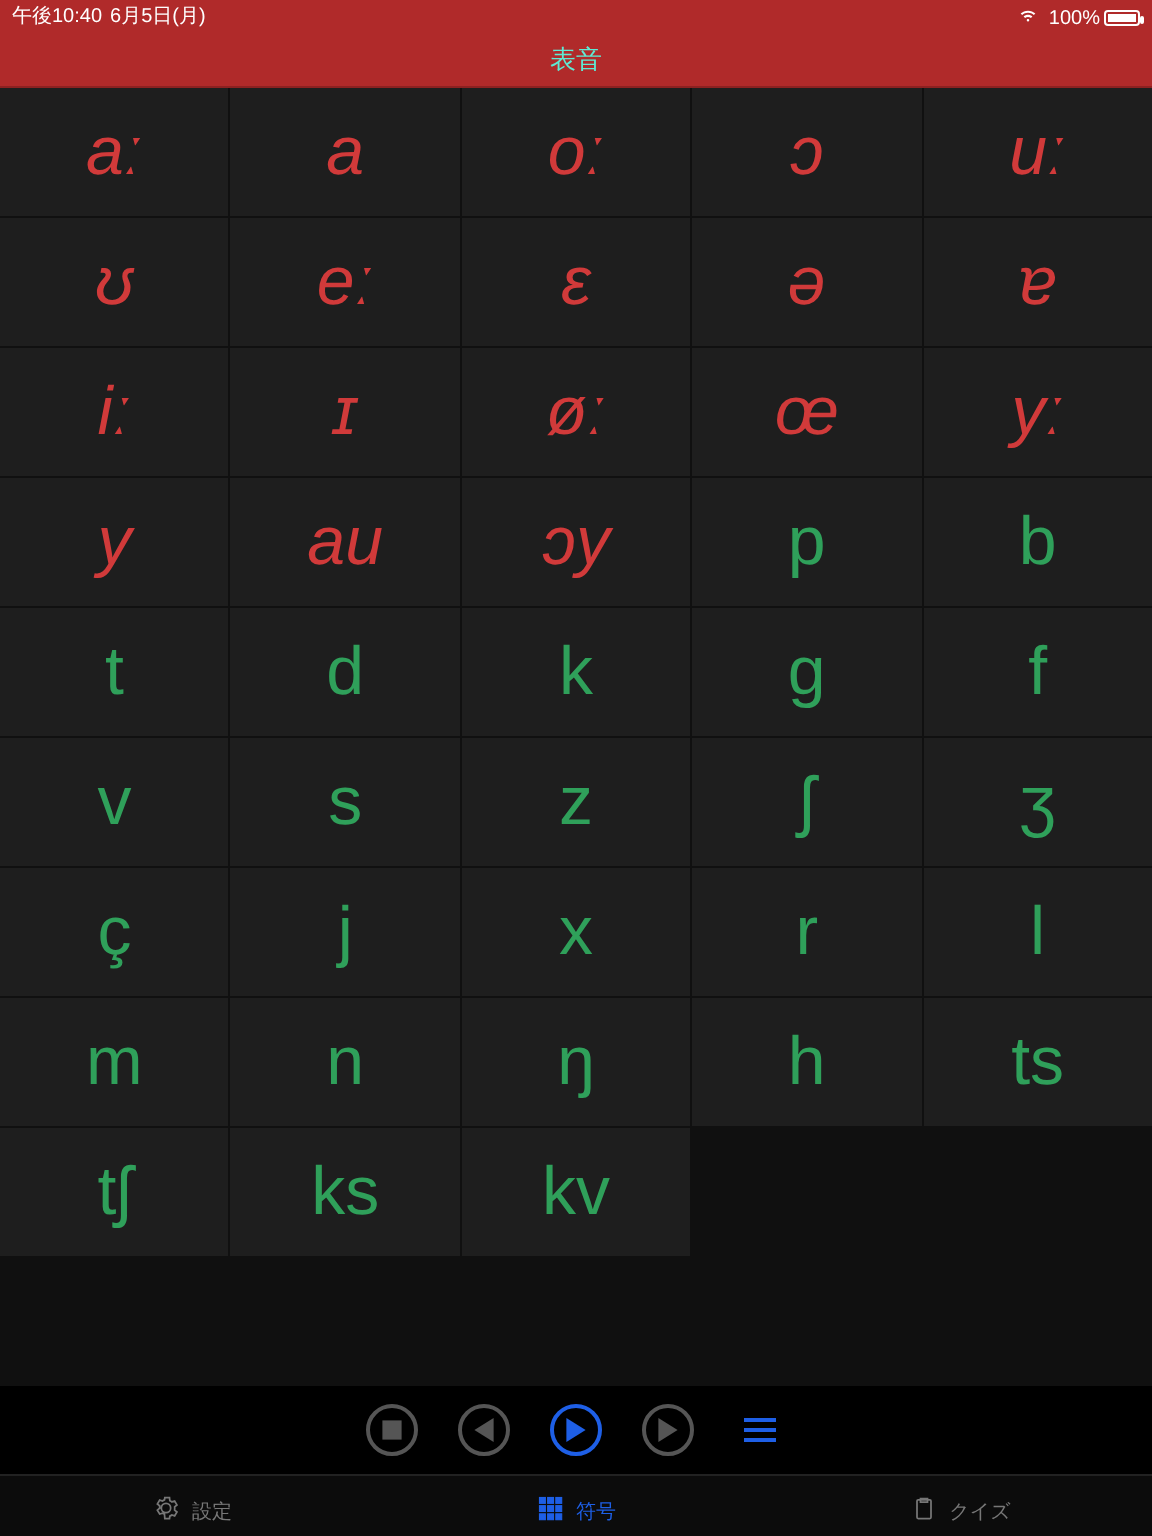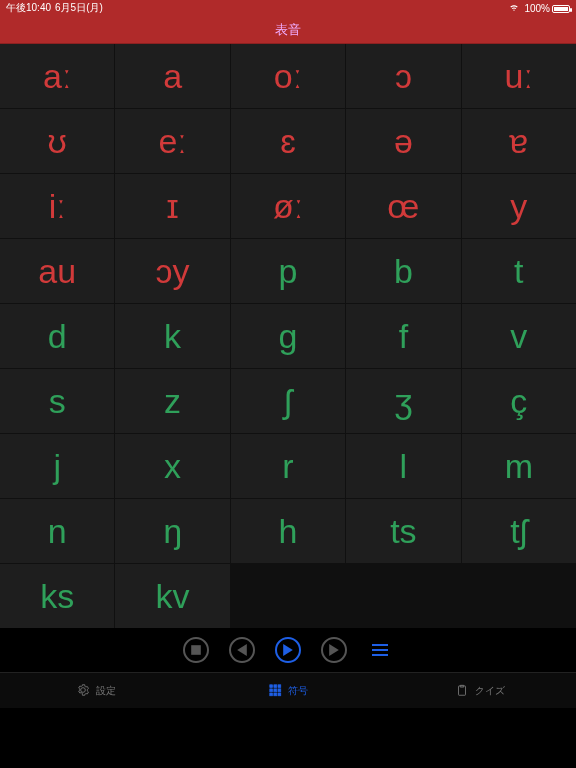--- a/index.html
+++ b/index.html
@@ -4,38 +4,38 @@
 <style>
   * { margin: 0; padding: 0; box-sizing: border-box; }
   html, body { width: 576px; height: 768px; background: #000; font-family: -apple-system, "Helvetica Neue", Arial, sans-serif; overflow: hidden; }
   .status-bar {
     height: 16px; background: #b02a2a; color: #fff; font-size: 10px;
     display: flex; justify-content: space-between; align-items: center;
     padding: 0 6px;
   }
   .status-left, .status-right { display: flex; align-items: flex-end; gap: 4px; }
   .header {
-    height: 28px; background: #b02a2a; color: #f0abfc; font-size: 13px;
+    height: 28px; background: #b02a2a; color: #5eead4; font-size: 13px;
     display: flex; align-items: center; justify-content: center;
     border-bottom: 1px solid rgba(0,0,0,0.2);
   }
   .grid {
     display: grid;
     grid-template-columns: repeat(5, 1fr);
     grid-auto-rows: 64px;
     gap: 1px;
     background: #101010;
   }
   .cell {
     background: #1e1e1e;
     display: flex; align-items: center; justify-content: center;
     font-size: 34px;
     cursor: pointer;
   }
-  .cell.vowel { color: #d13a3a; }
+  .cell.vowel { color: #d13a3a; font-style: italic; }
   .cell.consonant { color: #2fa05a; }
   .cell.empty { background: #101010; cursor: default; }
   .controls {
     height: 44px;
     display: flex; align-items: center; justify-content: center; gap: 20px;
     background: #000;
   }
   .ctrl-btn {
     width: 26px; height: 26px; border-radius: 50%;
     border: 2px solid #555;
@@ -103,20 +103,21 @@
     <div class="cell vowel">uː</div>
     <div class="cell vowel">ʊ</div>
     <div class="cell vowel">eː</div>
     <div class="cell vowel">ɛ</div>
     <div class="cell vowel">ə</div>
     <div class="cell vowel">ɐ</div>
     <div class="cell vowel">iː</div>
     <div class="cell vowel">ɪ</div>
     <div class="cell vowel">øː</div>
     <div class="cell vowel">œ</div>
+    <div class="cell vowel">yː</div>
     <div class="cell vowel">y</div>
     <div class="cell vowel">au</div>
     <div class="cell vowel">ɔy</div>
     <div class="cell consonant">p</div>
     <div class="cell consonant">b</div>
     <div class="cell consonant">t</div>
     <div class="cell consonant">d</div>
     <div class="cell consonant">k</div>
     <div class="cell consonant">g</div>
     <div class="cell consonant">f</div>

